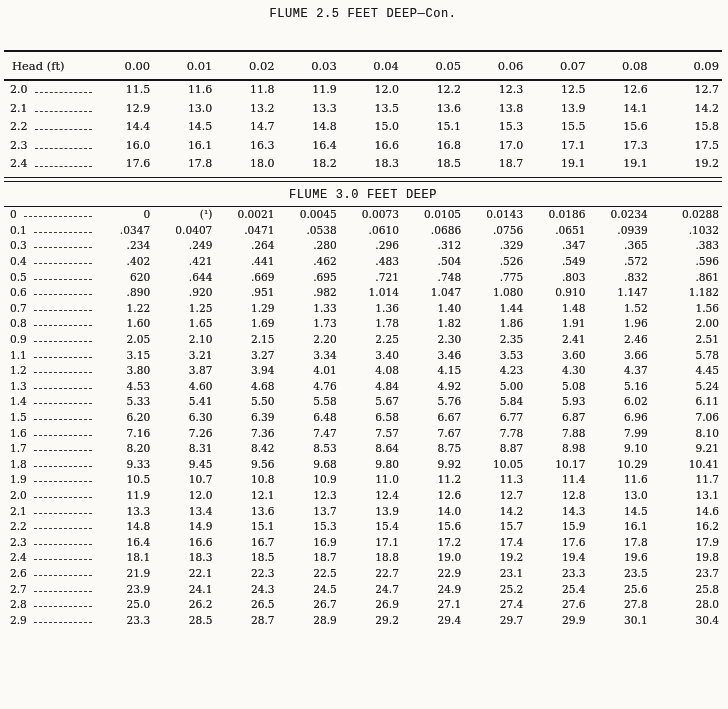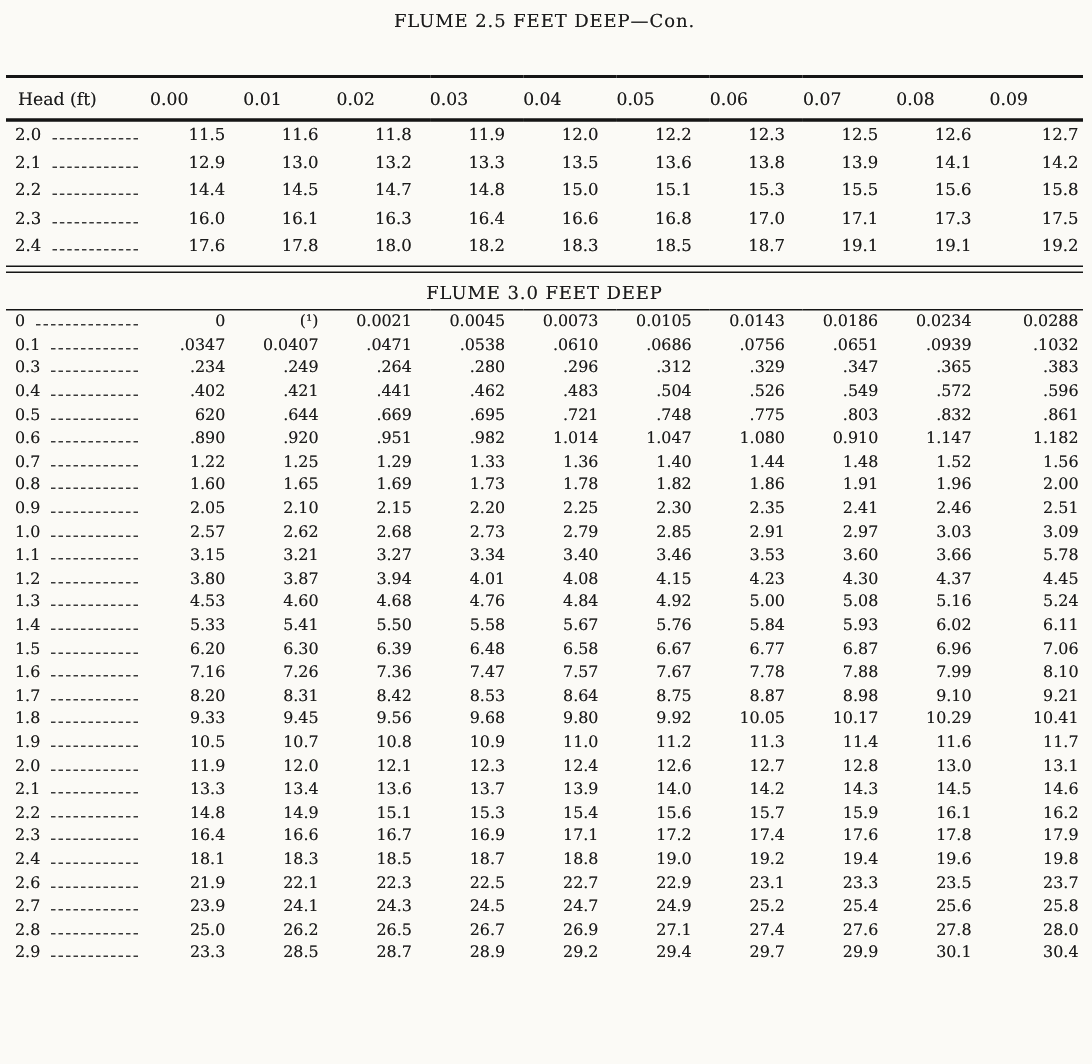--- a/index.html
+++ b/index.html
@@ -11,36 +11,37 @@
     overflow: hidden;
   }
   .sheet { padding: 4px 6px 0 4px; box-sizing: border-box; width: 728px; }
 
   .tbl-title {
     text-align: center;
     font-size: 12px;
     letter-spacing: 0.6px;
     line-height: 16px;
     white-space: nowrap;
+    font-family: Liberation Mono, monospace;
   }
   .title1 { margin: 2px 0 3px 0; }
   .title2 { margin: 5px 0 3px 0; }
 
   table {
     width: 100%;
     border-collapse: collapse;
     table-layout: fixed;
   }
   col.headcol { width: 96px; }
 
   #table1 { border-top: 2px solid #151515; margin-top: 28px; }
   #table1 thead th {
     font-weight: normal;
     font-size: 11.5px;
-    text-align: left;
+    text-align: right;
     padding: 7px 12px 6px 0;
     border-bottom: 2px solid #151515;
   }
   #table1 thead th.headlabel { text-align: left; padding-left: 8px; }
   #table1 thead th:last-child { padding-right: 3px; }
 
   td {
     font-size: 11px;
     text-align: right;
     padding: 2.5px 12px 2.5px 0;
@@ -380,38 +381,20 @@
           <td>2.10</td>
           <td>2.15</td>
           <td>2.20</td>
           <td>2.25</td>
           <td>2.30</td>
           <td>2.35</td>
           <td>2.41</td>
           <td>2.46</td>
           <td>2.51</td>
         </tr>
-        <tr class="group-start">
-          <td class="rowhead">
-            <span class="headwrap">
-              <span class="lbl">1.0</span>
-              <span class="leader"></span>
-            </span>
-          </td>
-          <td>2.57</td>
-          <td>2.62</td>
-          <td>2.68</td>
-          <td>2.73</td>
-          <td>2.79</td>
-          <td>2.85</td>
-          <td>2.91</td>
-          <td>2.97</td>
-          <td>3.03</td>
-          <td>3.09</td>
-        </tr>
         <tr>
           <td class="rowhead">
             <span class="headwrap">
               <span class="lbl">1.1</span>
               <span class="leader"></span>
             </span>
           </td>
           <td>3.15</td>
           <td>3.21</td>
           <td>3.27</td>

